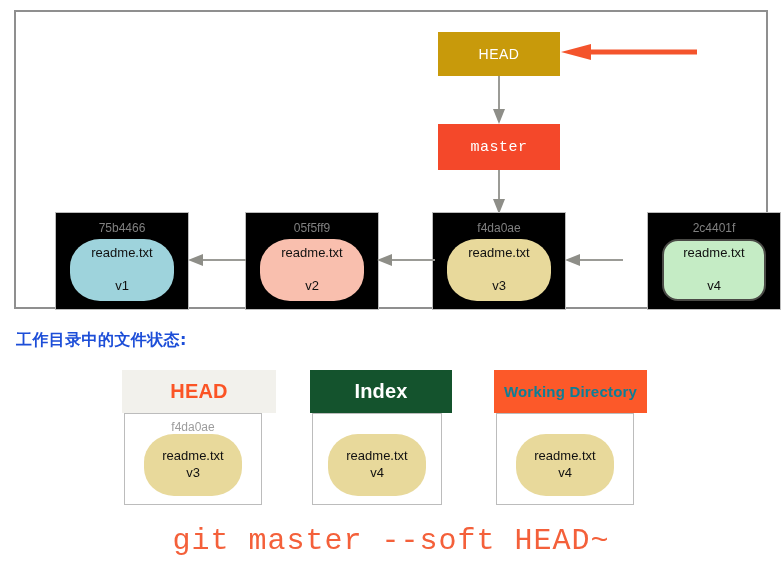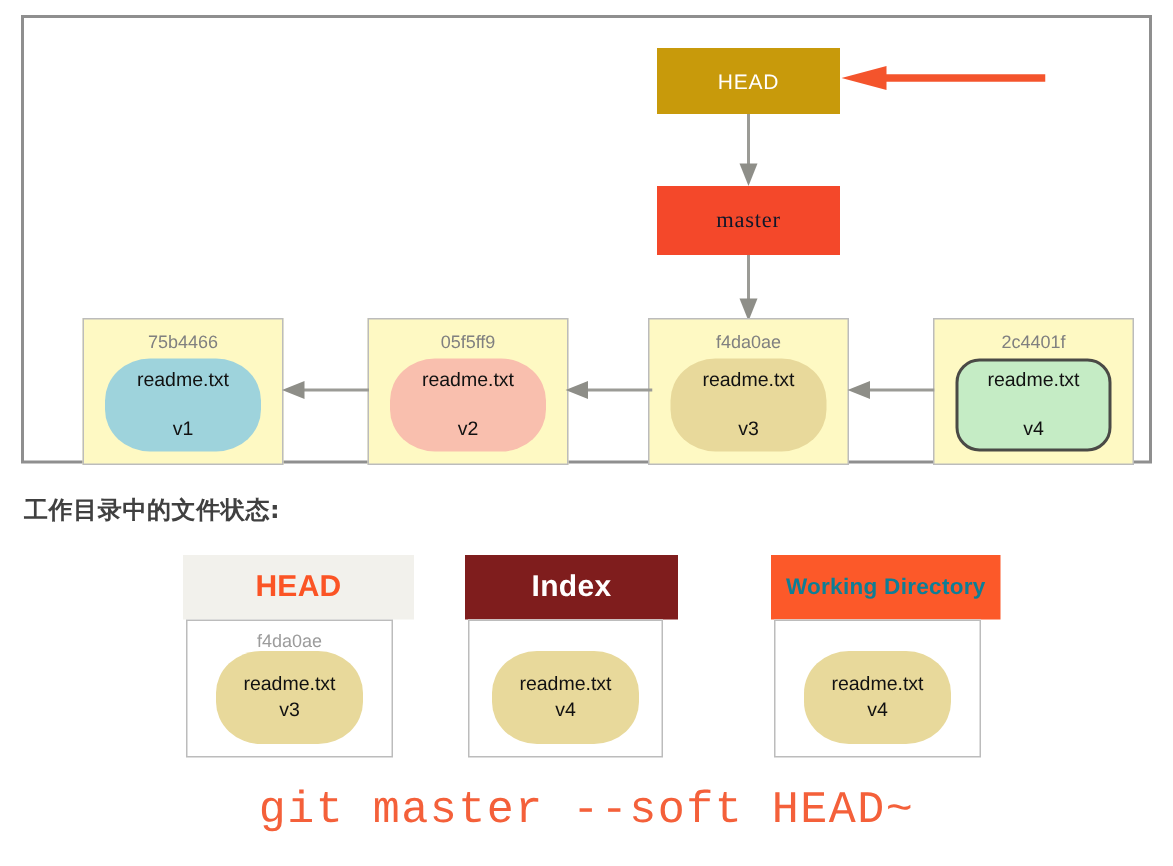--- a/index.html
+++ b/index.html
@@ -72,46 +72,46 @@
     left: 422px;
     top: 112px;
     width: 122px;
     height: 46px;
     background: #f4482a;
     display: flex;
     align-items: center;
     justify-content: center;
   }
   #master-box .lbl {
-    color: #0f172a;
+    color: #ffffff;
     font-size: 15px;
-    font-family: Liberation Serif, serif;
+    font-family: Liberation Mono, monospace;
     letter-spacing: 0.5px;
   }
 
   
   .v-conn {
     position: absolute;
     width: 14px;
   }
 
   
   .commit-box {
     position: absolute;
     top: 200px;
     width: 134px;
     height: 98px;
     border: 1px solid #bcbcbc;
-    background: #fef9c3;
+    background: #000000;
     box-sizing: border-box;
   }
   #commit-0 { left: 39px; }
   #commit-1 { left: 229px; padding-left: 40px; }
   #commit-2 { left: 416px; }
-  #commit-3 { left: 606px; }
+  #commit-3 { left: 631px; }
 
   .commit-hash {
     position: absolute;
     top: 8px;
     left: 0;
     width: 100%;
     text-align: center;
     font-size: 12px;
     color: #808080;
     font-family: "Liberation Sans", sans-serif;
@@ -160,51 +160,51 @@
   #hconn-2 { left: 549px; }
 
   
   #state-caption {
     position: absolute;
     left: 16px;
     top: 330px;
     font-family: "DejaVu Sans", sans-serif;
     font-weight: bold;
     font-size: 16px;
-    color: #404040;
+    color: #1d4ed8;
     white-space: nowrap;
     letter-spacing: 0.4px;
   }
 
   
   .state-panel {
     position: absolute;
     top: 370px;
   }
   #panel-head { left: 122px; width: 154px; }
   #panel-index { left: 310px; width: 142px; }
-  #panel-wd { left: 514px; width: 153px; }
+  #panel-wd { left: 494px; width: 153px; }
 
   .panel-header {
     height: 43px;
     display: flex;
     align-items: center;
     justify-content: center;
     box-sizing: border-box;
   }
   .panel-header .ptitle {
     font-size: 20px;
     font-weight: bold;
     letter-spacing: 0.2px;
     font-family: "Liberation Sans", sans-serif;
     white-space: nowrap;
   }
   #panel-head .panel-header  { background: #f2f1ec; }
   #panel-head .ptitle        { color: #fb5425; }
-  #panel-index .panel-header { background: #7f1d1d; }
+  #panel-index .panel-header { background: #14532d; }
   #panel-index .ptitle       { color: #ffffff; }
   #panel-wd .panel-header    { background: #fc5929; }
   #panel-wd .ptitle          { color: #0d7e96; font-size: 15px; }
 
   .panel-body {
     position: relative;
     border: 1px solid #bcbcbc;
     background: #ffffff;
     box-sizing: border-box;
     height: 92px;

